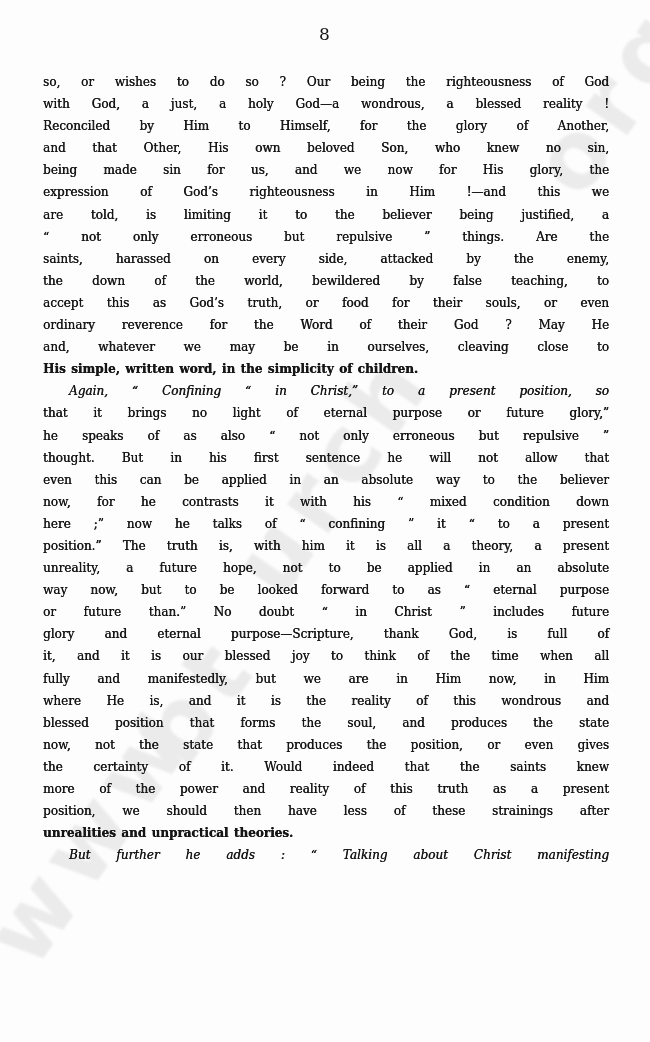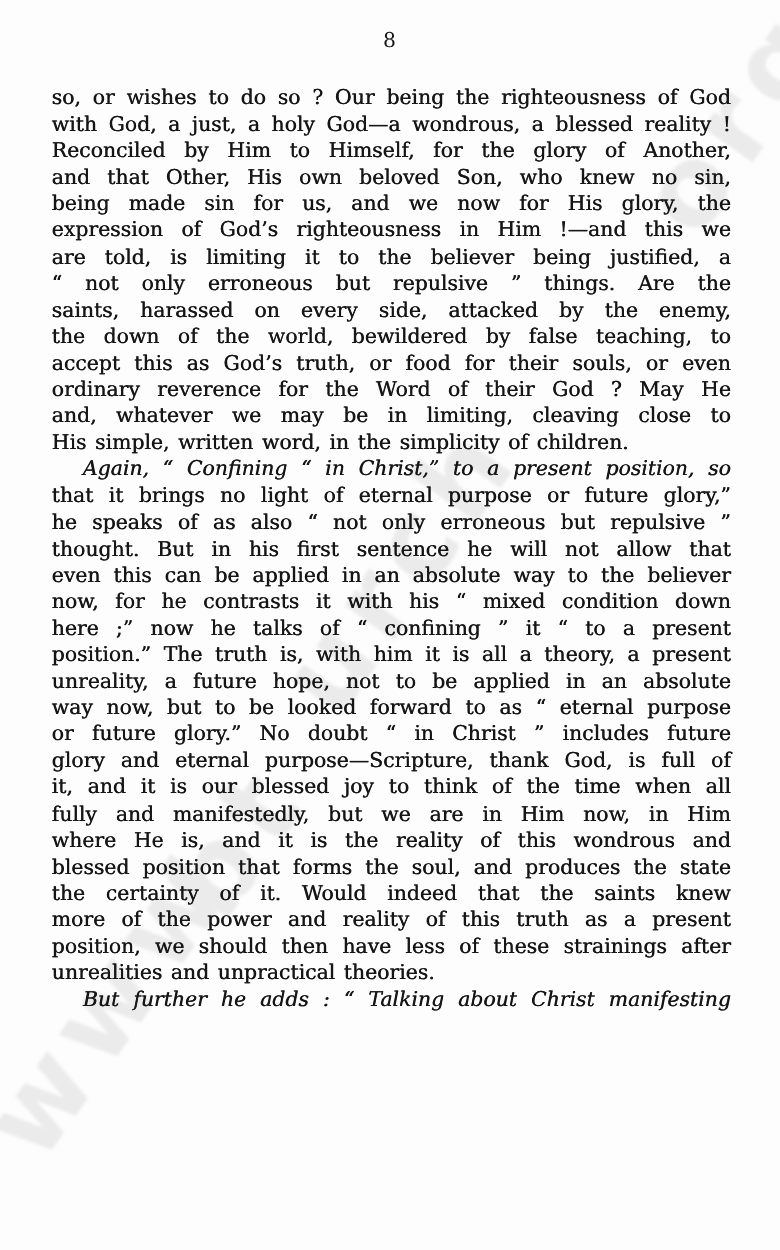--- a/index.html
+++ b/index.html
@@ -20,33 +20,33 @@
     text-align: center;
     font-size: 17px;
     letter-spacing: 1px;
     z-index: 2;
   }
   .text-block {
     position: absolute;
     top: 71px;
     left: 43px;
     width: 566px;
-    font-size: 17px;
+    font-size: 12px;
     line-height: 22.1px;
     z-index: 2;
     text-shadow: 0.35px 0 0 currentColor; 
     word-spacing: 0.1em;
   }
   .paragraph { margin: 0; padding: 0; }
   .line {
     text-align: justify;
     text-align-last: justify;
     white-space: normal;
   }
-  .line.para-end { text-align-last: left; }
+  .line.para-end { text-align-last: left; font-weight: bold; }
   .line.indent { text-indent: 26px; font-style: italic; }
   .watermark-layer {
     position: absolute;
     inset: 0;
     z-index: 1;
     pointer-events: none;
   }
   .watermark-fragment {
     position: absolute;
     font-family: "DejaVu Sans", "Liberation Sans", sans-serif;
@@ -77,40 +77,41 @@
         <div class="line">Reconciled by Him to Himself, for the glory of Another,</div>
         <div class="line">and that Other, His own beloved Son, who knew no sin,</div>
         <div class="line">being made sin for us, and we now for His glory, the</div>
         <div class="line">expression of God’s righteousness in Him !—and this we</div>
         <div class="line">are told, is limiting it to the believer being justified, a</div>
         <div class="line">“ not only erroneous but repulsive ” things.  Are the</div>
         <div class="line">saints, harassed on every side, attacked by the enemy,</div>
         <div class="line">the down of the world, bewildered by false teaching, to</div>
         <div class="line">accept this as God’s truth, or food for their souls, or even</div>
         <div class="line">ordinary reverence for the Word of their God ?  May He</div>
-        <div class="line">and, whatever we may be in limiting, cleaving close to</div>
+        <div class="line">and, whatever we may be in ourselves, cleaving close to</div>
         <div class="line para-end">His simple, written word, in the simplicity of children.</div>
       </div>
       <div class="paragraph">
         <div class="line indent">Again, “ Confining “ in Christ,” to a present position, so</div>
         <div class="line">that it brings no light of eternal purpose or future glory,”</div>
         <div class="line">he speaks of as also “ not only erroneous but repulsive ”</div>
         <div class="line">thought.  But in his first sentence he will not allow that</div>
         <div class="line">even this can be applied in an absolute way to the believer</div>
         <div class="line">now, for he contrasts it with his “ mixed condition down</div>
         <div class="line">here ;” now he talks of “ confining ” it “ to a present</div>
         <div class="line">position.”  The truth is, with him it is all a theory, a present</div>
         <div class="line">unreality, a future hope, not to be applied in an absolute</div>
         <div class="line">way now, but to be looked forward to as “ eternal purpose</div>
-        <div class="line">or future glory.”  No doubt “ in Christ ” includes future</div>
+        <div class="line">or future than.”  No doubt “ in Christ ” includes future</div>
         <div class="line">glory and eternal purpose—Scripture, thank God, is full of</div>
         <div class="line">it, and it is our blessed joy to think of the time when all</div>
         <div class="line">fully and manifestedly, but we are in Him now, in Him</div>
         <div class="line">where He is, and it is the reality of this wondrous and</div>
         <div class="line">blessed position that forms the soul, and produces the state</div>
+        <div class="line">now, not the state that produces the position, or even gives</div>
         <div class="line">the certainty of it.  Would indeed that the saints knew</div>
         <div class="line">more of the power and reality of this truth as a present</div>
         <div class="line">position, we should then have less of these strainings after</div>
         <div class="line para-end">unrealities and unpractical theories.</div>
       </div>
       <div class="paragraph">
         <div class="line indent">But further he adds : “ Talking about Christ manifesting</div>
       </div>
     </div>
 </div>

